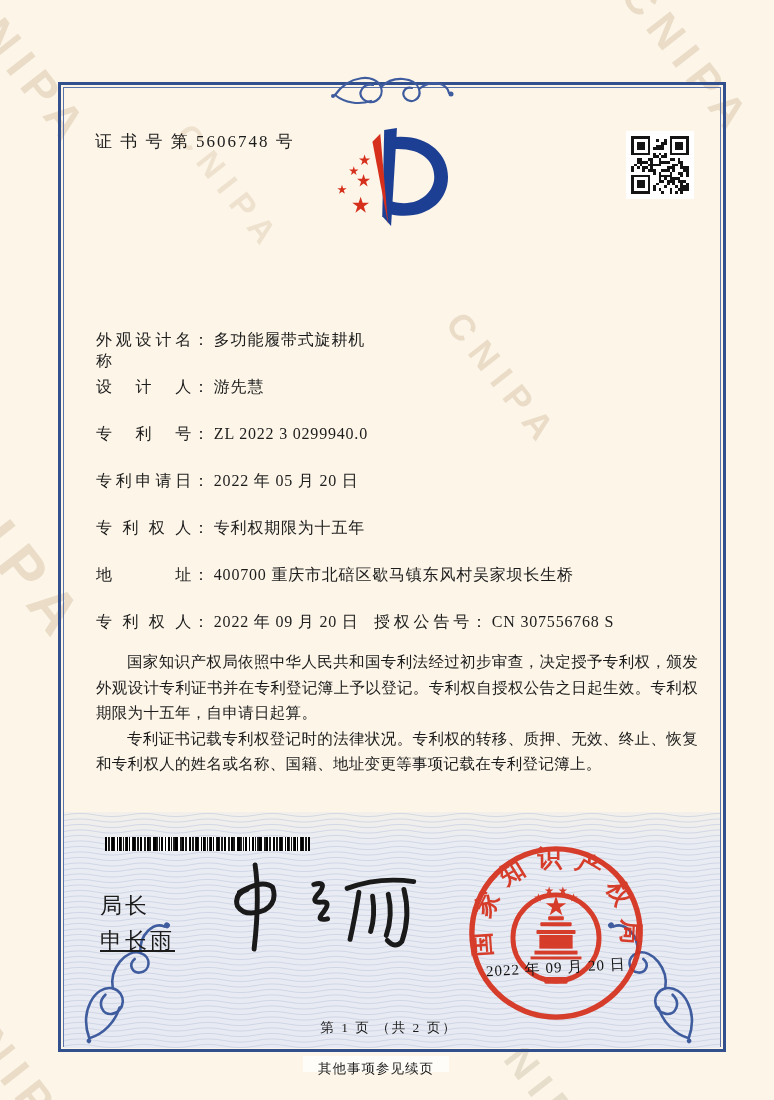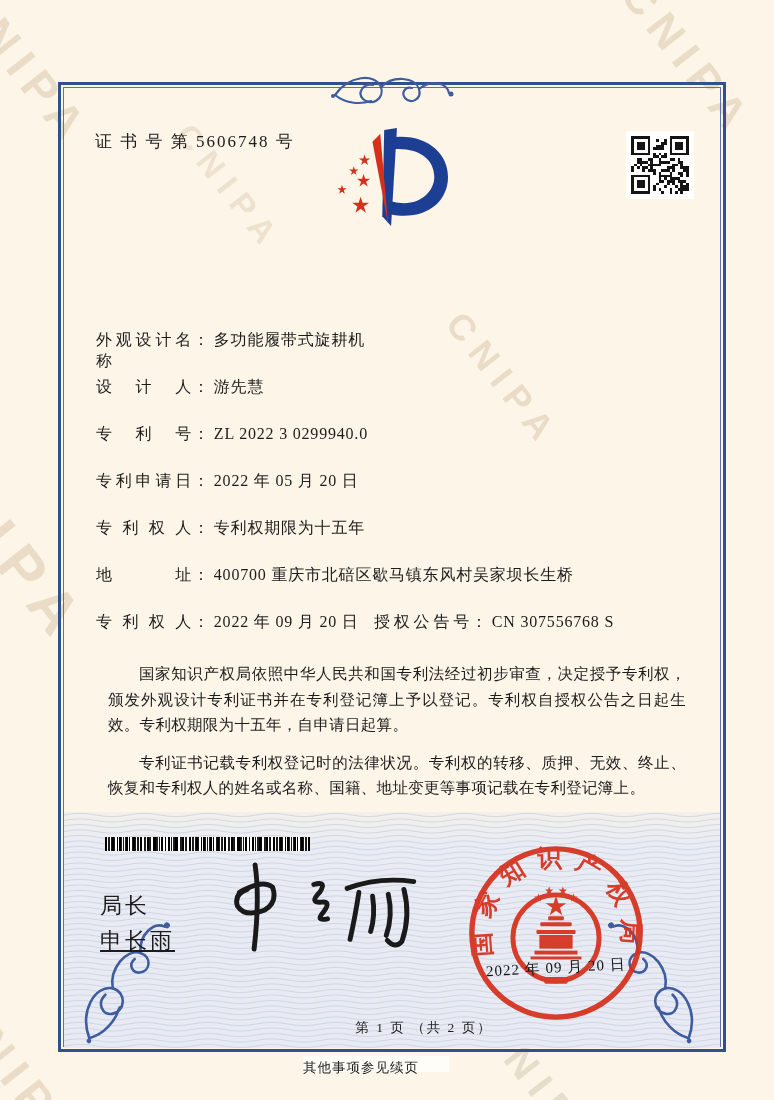--- a/index.html
+++ b/index.html
@@ -37,39 +37,39 @@
   .logo{position:absolute;left:330px;top:124px;width:130px;height:108px;z-index:3;}
   .title{position:absolute;left:58px;top:235px;width:662px;z-index:3;text-align:center;
     font-size:40px;font-weight:700;letter-spacing:12px;text-indent:12px;color:#111;}
   .fields{position:absolute;left:96px;top:330px;width:600px;z-index:3;font-size:16px;}
   .frow{position:relative;height:47px;letter-spacing:.8px;}
   .flabel{display:inline-block;width:96px;text-align:justify;text-align-last:justify;vertical-align:top;}
   .fcolon{display:inline-block;margin:0 4px 0 1px;}
   .grant2{position:absolute;left:262px;top:0;margin-left:16px;}
   .paragraphs{position:absolute;left:96px;top:649px;width:602px;z-index:3;
     font-size:15.5px;line-height:25.6px;letter-spacing:.3px;text-align:justify;}
-  .paragraphs p{margin:12px;text-indent:2em;}
+  .paragraphs p{margin:0;text-indent:2em;}
   .barcode{position:absolute;left:105px;top:837px;width:205px;height:14px;z-index:3;
     background:
       repeating-linear-gradient(90deg,rgba(0,0,0,.9) 0 1px,transparent 1px 3px),
       repeating-linear-gradient(90deg,#000 0 2px,transparent 2px 7px),
       repeating-linear-gradient(90deg,#222 0 1px,#fff 1px 4px);}
   .signer{position:absolute;left:100px;z-index:4;font-size:22px;letter-spacing:3px;}
   .signer.t1{top:891px;}
   .signer.t2{top:926px;text-decoration:underline;}
   .signature{position:absolute;left:212px;top:858px;width:235px;height:100px;z-index:4;}
   .seal{position:absolute;left:466px;top:843px;width:180px;height:180px;z-index:4;opacity:.93;}
   .seal-text{font-size:25px;font-weight:700;letter-spacing:12px;fill:#d6301c;
     font-family:"Liberation Serif","DejaVu Serif",serif;}
   .seal-date{position:absolute;left:486px;top:958px;width:160px;z-index:5;font-size:15px;
     letter-spacing:1px;color:#141414;transform:rotate(-3deg);white-space:nowrap;}
   .page-indicator{position:absolute;left:58px;top:1019px;width:662px;z-index:4;
-    text-align:center;font-size:13.5px;letter-spacing:2px;padding-left:35px;}
+    text-align:center;font-size:13.5px;letter-spacing:2px;}
   .continuation{position:absolute;left:303px;top:1056px;width:146px;height:16px;z-index:3;
-    background:#fffdf8;line-height:26px;font-size:13.5px;letter-spacing:1px;font-family:Liberation Mono, monospace;}
+    background:#fffdf8;text-align:center;line-height:26px;font-size:13.5px;letter-spacing:1px;}
   
   .flo{position:absolute;z-index:3;}
   .flo-top{left:288px;top:61px;width:210px;height:44px;}
   .flo-bl{left:42px;top:948px;width:150px;height:52px;transform:rotate(-55deg);}
   .flo-br{left:586px;top:948px;width:150px;height:52px;transform:scaleX(-1) rotate(-55deg);}
   .defs-hidden{position:absolute;width:0;height:0;overflow:hidden;}
 </style>
 </head>
 <body>
 

